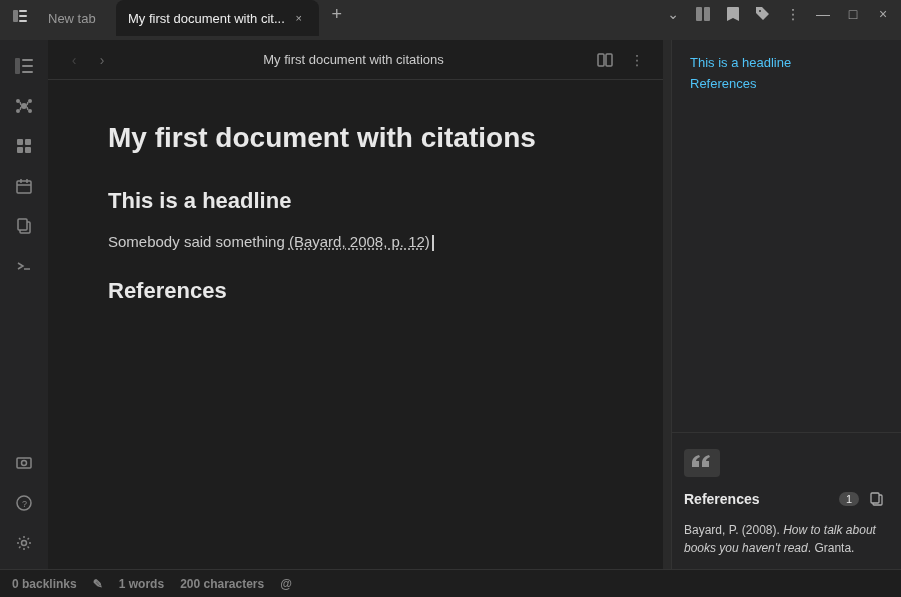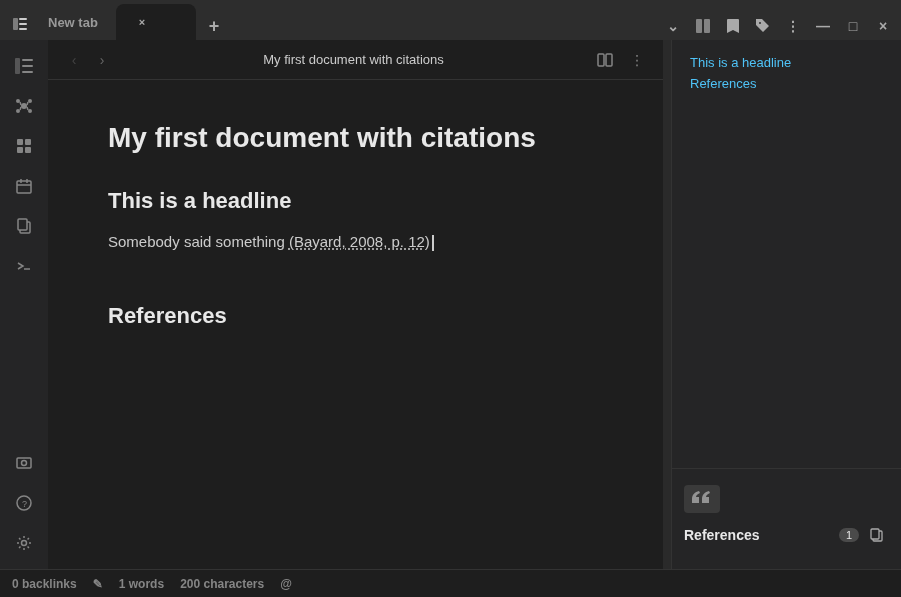--- a/index.html
+++ b/index.html
@@ -1,23 +1,22 @@
 <!DOCTYPE html>
 <html><head>
   <meta charset="utf-8">
   <style>
     * { margin: 0; padding: 0; box-sizing: border-box; }
     body { width: 901px; height: 597px; overflow: hidden; background: #1e1e1e; font-family: -apple-system, 'Segoe UI', sans-serif; display: flex; flex-direction: column; }
 
     
     .tab-bar {
-      display: flex; align-items: flex-end; height: 40px;
+      display: flex; align-items: flex-start; height: 40px;
       background: #2d2d2d; flex-shrink: 0;
       padding: 0 4px;
-      font-weight: bold;
     }
     .tab-sidebar-toggle {
       width: 32px; height: 32px; display: flex; align-items: center; justify-content: center;
       color: #ccc; cursor: pointer; flex-shrink: 0; border-radius: 4px;
     }
     .tab { display: flex; align-items: center; height: 36px; padding: 0 12px; border-radius: 8px 8px 0 0; cursor: pointer; font-size: 13px; color: #aaa; background: transparent; min-width: 80px; }
     .tab.inactive { background: transparent; color: #999; }
     .tab.active { background: #1e1e1e; color: #eee; }
     .tab-close { margin-left: 6px; width: 16px; height: 16px; display: flex; align-items: center; justify-content: center; border-radius: 50%; font-size: 11px; color: #aaa; }
     .tab-new { width: 28px; height: 28px; display: flex; align-items: center; justify-content: center; color: #aaa; cursor: pointer; border-radius: 4px; margin-left: 4px; font-size: 18px; }
@@ -51,21 +50,21 @@
     .topbar-actions { display: flex; gap: 4px; }
     .topbar-btn { width: 28px; height: 28px; display: flex; align-items: center; justify-content: center; color: #858585; cursor: pointer; border-radius: 4px; font-size: 14px; }
 
     
     .editor-area { flex: 1; overflow-y: auto; padding: 40px 60px; background: #1e1e1e; }
     .editor-area::-webkit-scrollbar { width: 6px; }
     .editor-area::-webkit-scrollbar-track { background: #1e1e1e; }
     .editor-area::-webkit-scrollbar-thumb { background: #555; border-radius: 3px; }
     .doc-main-title { font-size: 28px; font-weight: 700; color: #e8e8e8; margin-bottom: 32px; line-height: 1.3; }
     .doc-heading { font-size: 22px; font-weight: 600; color: #e8e8e8; margin-bottom: 16px; }
-    .doc-paragraph { font-size: 15px; color: #ccc; margin-bottom: 49px; line-height: 1.6; }
+    .doc-paragraph { font-size: 15px; color: #ccc; margin-bottom: 24px; line-height: 1.6; }
     .citation-link { text-decoration: underline dotted; color: #ccc; }
     .doc-ref-heading { font-size: 22px; font-weight: 600; color: #e8e8e8; margin-bottom: 16px; }
     .cursor-blink { display: inline-block; width: 2px; height: 16px; background: #ccc; vertical-align: middle; margin-left: 2px; animation: blink 1s step-end infinite; }
     @keyframes blink { 0%,100%{opacity:1} 50%{opacity:0} }
 
     
     .scroll-track { width: 8px; background: #2a2a2a; flex-shrink: 0; }
 
     
     .right-sidebar { width: 230px; background: #252526; display: flex; flex-direction: column; flex-shrink: 0; border-left: 1px solid #333; }
@@ -94,20 +93,21 @@
       <rect x="1" y="2" width="5" height="12" rx="1" opacity="0.5"></rect>
       <rect x="7" y="2" width="8" height="2" rx="1"></rect>
       <rect x="7" y="7" width="8" height="2" rx="1"></rect>
       <rect x="7" y="12" width="8" height="2" rx="1"></rect>
     </svg>
   </div>
   <div class="tab inactive">
     <span>New tab</span>
   </div>
   <div class="tab active">
+    <span>My first document with cit...</span>
     <span class="tab-close">×</span>
   </div>
   <div class="tab-new">+</div>
   <div class="tab-bar-spacer"></div>
   <div class="tab-bar-actions">
     <div class="tab-bar-btn">⌄</div>
     <div class="tab-bar-btn">
       <svg width="16" height="16" viewBox="0 0 16 16" fill="currentColor">
           <rect x="1" y="1" width="6" height="14" rx="1" opacity="0.7"></rect>
           <rect x="9" y="1" width="6" height="14" rx="1" opacity="0.7"></rect>
@@ -249,20 +249,23 @@
       <div class="ref-header">
         <span class="ref-label">References</span>
         <span class="ref-badge">1</span>
         <div class="ref-copy-btn">
           <svg width="14" height="14" viewBox="0 0 14 14" fill="currentColor">
               <rect x="3" y="3" width="9" height="10" rx="1" fill="none" stroke="currentColor" stroke-width="1.3"></rect>
               <rect x="1" y="1" width="8" height="10" rx="1" fill="#252526" stroke="currentColor" stroke-width="1.3"></rect>
             </svg>
         </div>
       </div>
+      <div class="ref-entry">
+        <span>Bayard, P. (2008). </span><em>How to talk about books you haven't read</em><span>. Granta.</span>
+      </div>
     </div>
   </div>
 
 </div>
 
 <div class="status-bar">
   <div class="status-item">
     <span>0 backlinks</span>
   </div>
   <div class="status-item">

